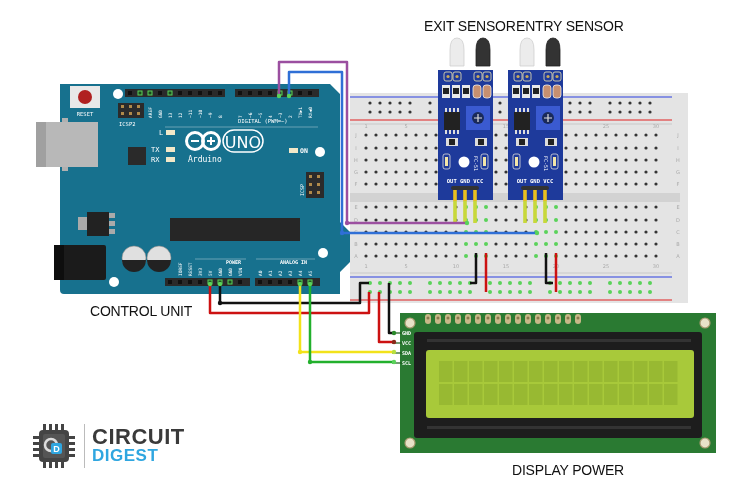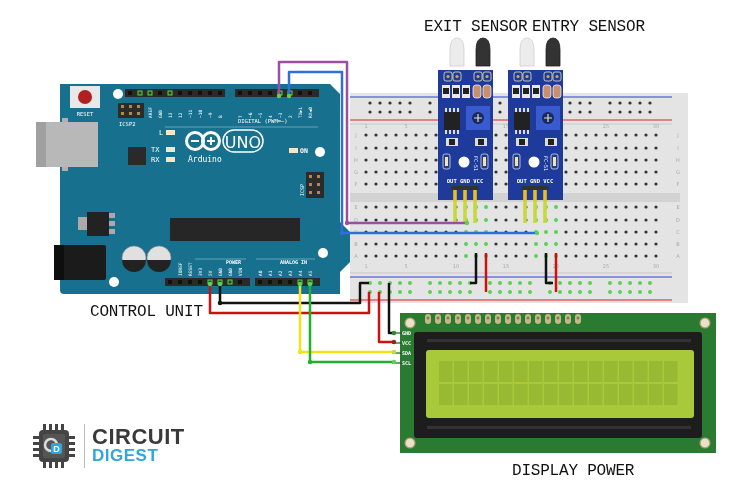--- a/index.html
+++ b/index.html
@@ -1,18 +1,18 @@
 <!DOCTYPE html>
 <html><head>
 <meta charset="utf-8">
 <style>
   html,body{margin:0;padding:0;background:#ffffff;}
   body{width:750px;height:500px;position:relative;overflow:hidden;font-family:"Liberation Sans",sans-serif;}
   #stage{position:absolute;left:0;top:0;width:750px;height:500px;}
-  .lbl{position:absolute;font-family:Liberation Mono, monospace;font-size:16px;color:#111;letter-spacing:-0.2px;white-space:nowrap;}
+  .lbl{position:absolute;font-family:Liberation Sans, sans-serif;font-size:14px;color:#111;letter-spacing:-0.2px;white-space:nowrap;}
   .logo{position:absolute;left:30px;top:422px;width:180px;height:50px;}
   .logo .t1{position:absolute;left:62px;top:2px;font-family:"Liberation Sans",sans-serif;font-weight:bold;font-size:22px;color:#3a3a3a;letter-spacing:0.5px;text-align:center;}
   .logo .t2{position:absolute;left:62px;top:24px;font-family:"Liberation Sans",sans-serif;font-weight:bold;font-size:17px;color:#2fa6e0;letter-spacing:0.5px;}
   .logo .sep{position:absolute;left:54px;top:2px;width:1px;height:44px;background:#bbb;}
 </style>
 </head>
 <body>
 
 <div id="stage">
   <svg id="svg" width="750" height="500" viewBox="0 0 750 500" xmlns="http://www.w3.org/2000/svg">
@@ -860,21 +860,21 @@
         <circle cx="220" cy="303" r="2.2" fill="#111"></circle>
         <circle cx="310" cy="362" r="2.2" fill="#22b02c"></circle>
         <circle cx="300" cy="352" r="2.2" fill="#f2e21a"></circle>
         <circle cx="347" cy="223" r="2.2" fill="#9b4fa0"></circle>
         <circle cx="342" cy="233" r="2.2" fill="#2f6fd6"></circle>
       </g>
   </svg>
 
   
   <div class="lbl" style="left:424px;top:18px;">EXIT SENSOR</div>
-  <div class="lbl" style="left:516px;top:18px;margin-left:16px;">ENTRY SENSOR</div>
+  <div class="lbl" style="left:516px;top:18px;">ENTRY SENSOR</div>
   <div class="lbl" style="left:90px;top:303px;">CONTROL UNIT</div>
   <div class="lbl" style="left:512px;top:462px;">DISPLAY POWER</div>
 
   
   <div class="logo">
     <svg width="50" height="48" viewBox="0 0 50 48">
       <g fill="#444">
         <rect x="13" y="2" width="3" height="6"></rect>
           <rect x="19" y="2" width="3" height="6"></rect>
           <rect x="25" y="2" width="3" height="6"></rect>

